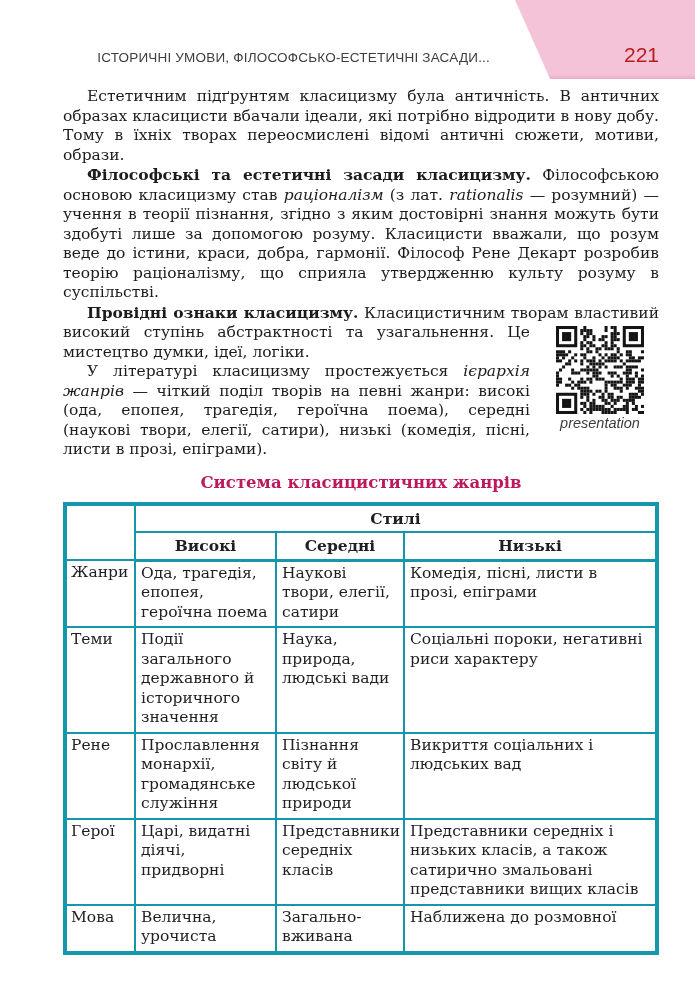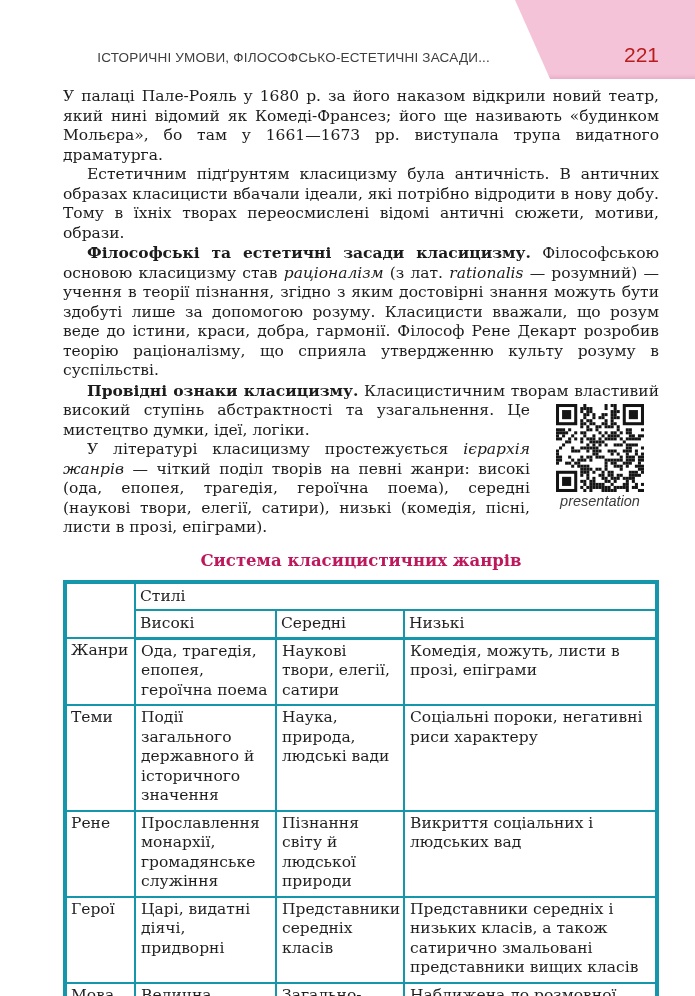--- a/index.html
+++ b/index.html
@@ -32,36 +32,35 @@
     font-size:14.5px;color:#3c3c3c;}
 
   
   .tbl-title{margin-top:13px;text-align:center;font-weight:bold;
     font-size:16.5px;line-height:20px;color:#be185d;}
   table.genres{margin-top:9px;border-collapse:collapse;width:596px;
     border:4px solid #1696aa;table-layout:fixed;}
   table.genres td{border:2px solid #1696aa;vertical-align:top;
     padding:2px 5px 4px 5px;font-size:15.5px;line-height:19.5px;color:#1f1f1f;
     background:#fff;}
-  table.genres td.h{font-weight:normal;text-align:left;padding:3px 4px;}
+  table.genres td.h{font-weight:bold;text-align:center;padding:3px 4px;}
   table.genres td.h2{border-bottom-width:3px;}
   table.genres td.lab{padding-left:4px;}
 </style>
 </head>
 <body>
 
 <div class="page">
 
   <div class="pink-tab"></div>
   <div class="running-head">ІСТОРИЧНІ УМОВИ, ФІЛОСОФСЬКО-ЕСТЕТИЧНІ ЗАСАДИ...</div>
   <div class="page-num">221</div>
 
   <div class="content">
 
-    <p>У палаці Пале-Рояль у 1680 р. за його наказом відкрили новий театр, який нині відомий як Комеді-Франсез; його ще називають «будинком Мольєра», бо там у 1661—1673 рр. виступала трупа видатного драматурга.</p>
 
     <p class="indent">Естетичним підґрунтям класицизму була античність. В античних образах класицисти вбачали ідеали, які потрібно відродити в нову добу. Тому в їхніх творах переосмислені відомі античні сюжети, мотиви, образи.</p>
 
     <p class="indent"><b>Філософські та естетичні засади класицизму.</b>
       <span>Філософською основою класицизму став</span>
       <em>раціоналізм</em>
       <span>(з лат.</span>
       <em>rationalis</em>
       <span>— розумний) — учення в теорії пізнання, згідно з яким достовірні знання можуть бути здобуті лише за допомогою розуму. Класицисти вважали, що розум веде до істини, краси, добра, гармонії. Філософ Рене Декарт розробив теорію раціоналізму, що сприяла утвердженню культу розуму в суспільстві.</span></p>
 
@@ -417,21 +416,21 @@
         </tr>
         <tr>
           <td class="h h2">Високі</td>
           <td class="h h2">Середні</td>
           <td class="h h2">Низькі</td>
         </tr>
         <tr>
           <td class="lab">Жанри</td>
           <td>Ода, трагедія, епопея, героїчна поема</td>
           <td>Наукові твори, елегії, сатири</td>
-          <td>Комедія, можуть, листи в прозі, епіграми</td>
+          <td>Комедія, пісні, листи в прозі, епіграми</td>
         </tr>
         <tr>
           <td class="lab">Теми</td>
           <td>Події загального державного й історичного значення</td>
           <td>Наука, природа, людські вади</td>
           <td>Соціальні пороки, негативні риси характеру</td>
         </tr>
         <tr>
           <td class="lab">Рене</td>
           <td>Прославлення монархії, громадянське служіння</td>

